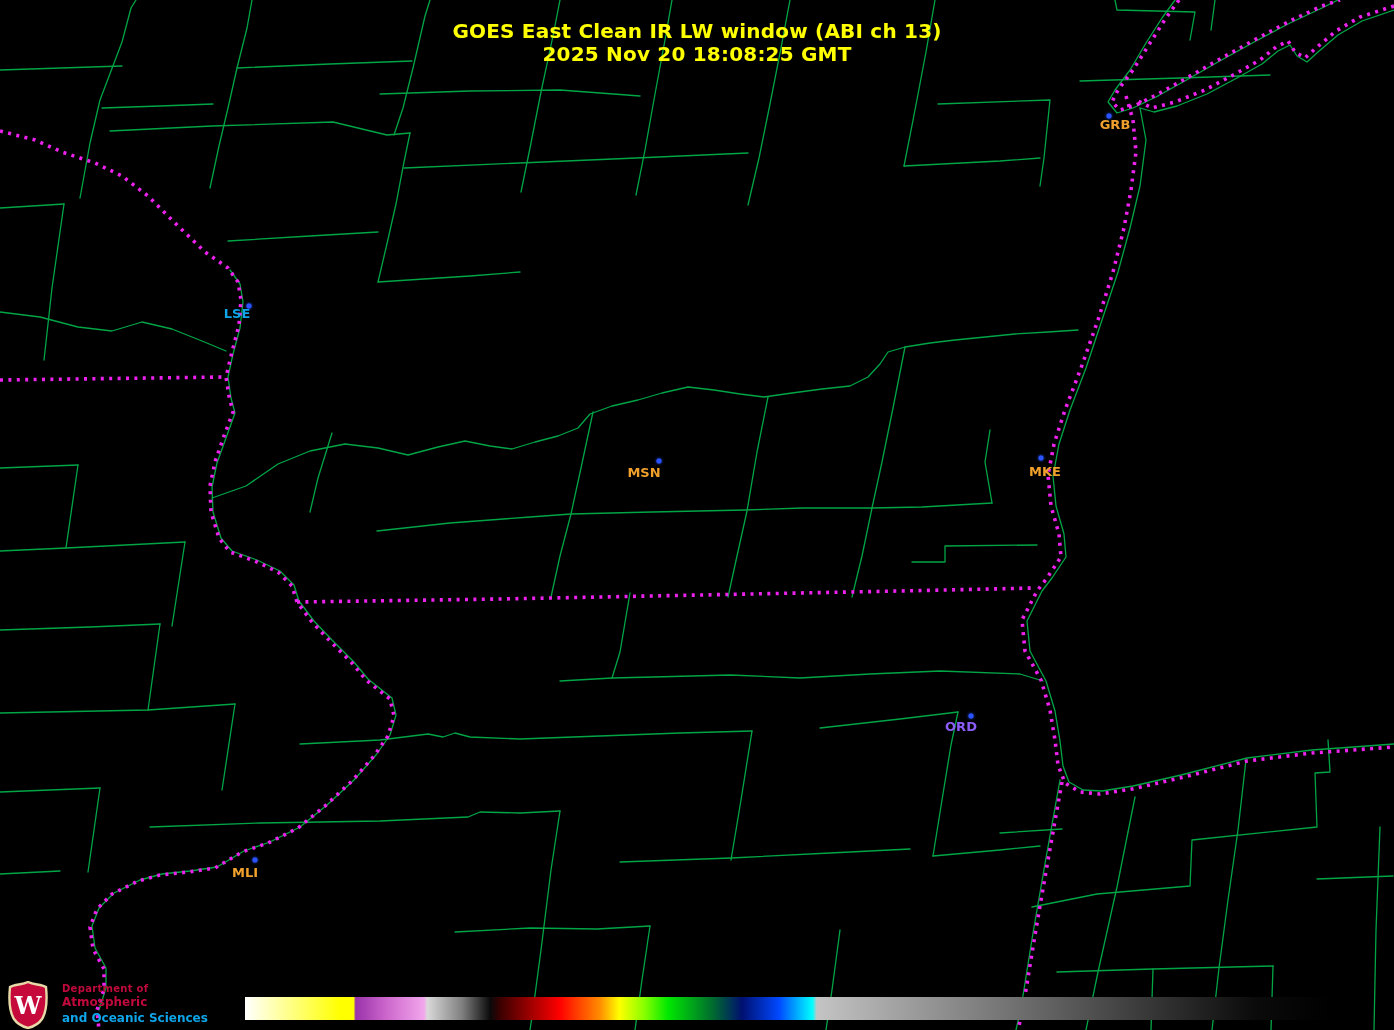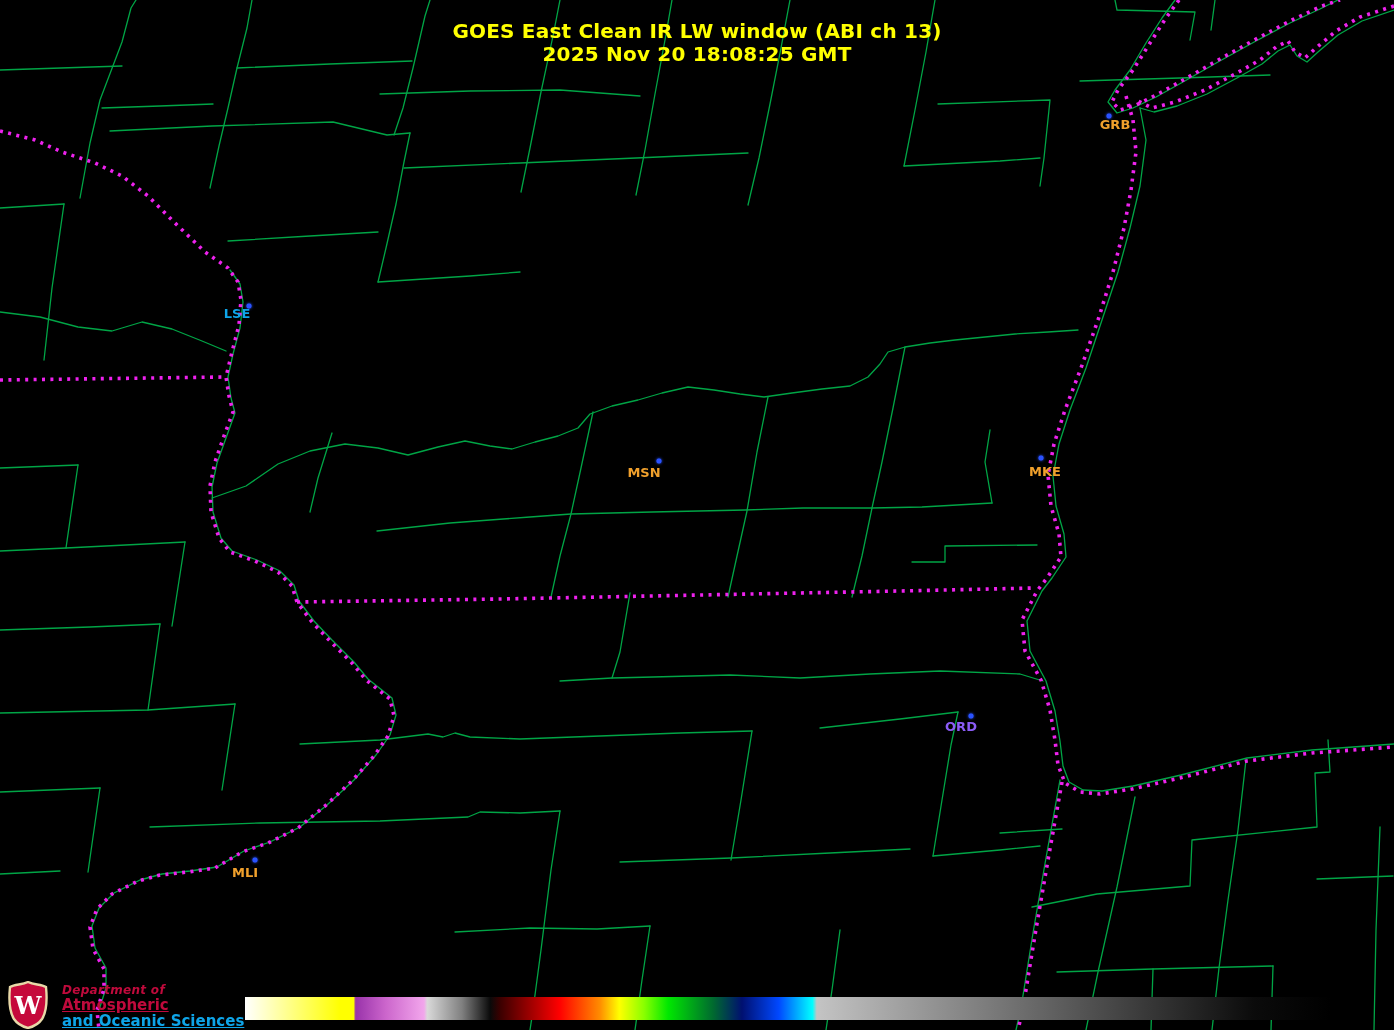--- a/index.html
+++ b/index.html
@@ -9,22 +9,22 @@
   .county{fill:none;stroke-width:1.3;stroke-linejoin:round;stroke-linecap:round;}
   .state{fill:none;stroke-width:3.6;stroke-dasharray:3 5.4;stroke-linejoin:round;}
   .title-block{position:absolute;left:0;top:20px;width:100%;text-align:center;line-height:23px;
                font-weight:bold;font-size:20px;letter-spacing:0.2px;}
   .station{position:absolute;transform:translate(-50%,-50%);font-size:13px;font-weight:bold;white-space:nowrap;}
   .station-dot{position:absolute;width:5px;height:5px;border-radius:2px;transform:translate(-50%,-50%);}
   .colorbar{position:absolute;}
   .logo{position:absolute;left:8px;top:981px;display:flex;align-items:flex-start;}
   .logo-crest{width:40px;height:48px;}
   .logo-text{margin-left:14px;margin-top:2px;}
-  .logo-dept{font-size:12px;font-weight:bold;letter-spacing:0.3px;font-style:italic;}
-  .logo-line{font-size:15px;font-weight:bold;line-height:16px;text-decoration:underline;}
+  .logo-dept{font-size:10px;font-weight:bold;letter-spacing:0.3px;}
+  .logo-line{font-size:12px;font-weight:bold;line-height:16px;}
 </style>
 </head>
 <body>
 
 <div class="canvas">
 
   <svg class="map-svg" viewBox="0 0 1394 1030" xmlns="http://www.w3.org/2000/svg">
     <g>
         <polyline points="0,70 122,66" class="county" stroke="#00a546"></polyline>
         <polyline points="136,0 131,8 122,42 100,100 90,143 80,198" class="county" stroke="#00a546"></polyline>

